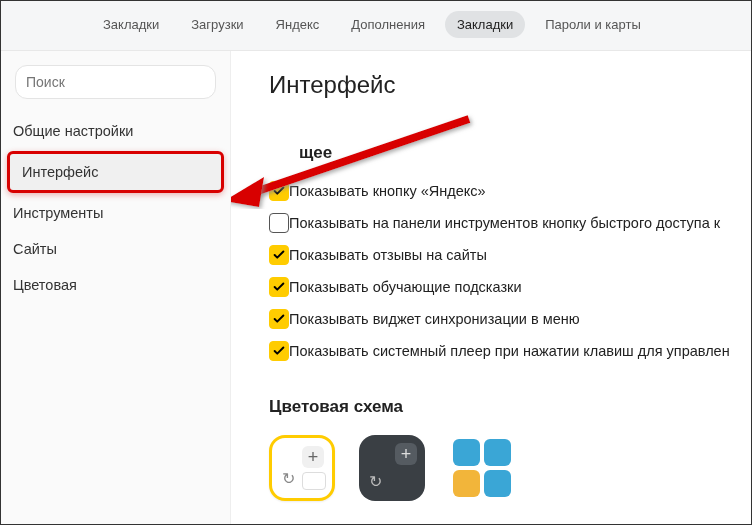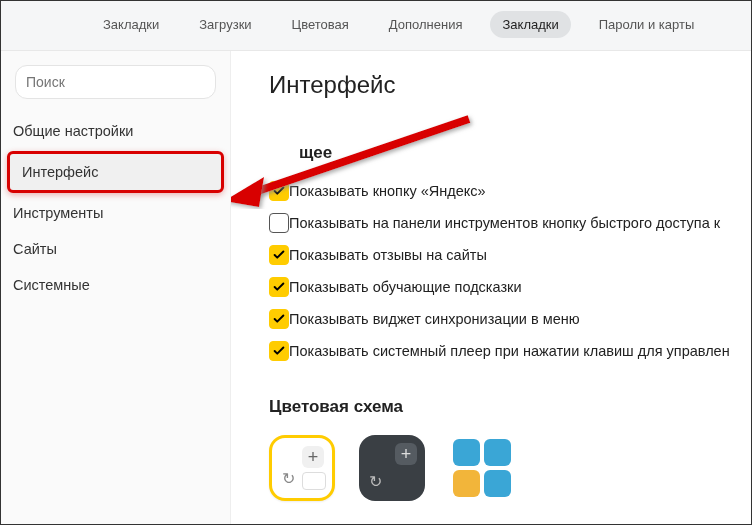--- a/index.html
+++ b/index.html
@@ -9,21 +9,21 @@
     color: #222;
     background: #fff;
     width: 752px;
     height: 525px;
     overflow: hidden;
     border: 1px solid #333;
   }
   .top-nav {
     display: flex;
     align-items: center;
-    gap: 16px;
+    gap: 8px;
     padding: 10px 16px 12px 90px;
     background: #f5f6f7;
     border-bottom: 1px solid #e8e8e8;
   }
   .top-nav-item {
     padding: 6px 12px;
     border-radius: 14px;
     color: #555;
     font-size: 13px;
     cursor: pointer;
@@ -154,36 +154,36 @@
     width: 260px; height: 100px;
     pointer-events: none;
   }
 </style>
 </head>
 <body>
 
 <div class="top-nav">
   <div class="top-nav-item">Закладки</div>
   <div class="top-nav-item">Загрузки</div>
-  <div class="top-nav-item">Цветовая</div>
+  <div class="top-nav-item">Яндекс</div>
   <div class="top-nav-item">Дополнения</div>
   <div class="top-nav-item active">Закладки</div>
   <div class="top-nav-item">Пароли и карты</div>
 </div>
 
 <div class="layout">
   <div class="sidebar">
     <div class="search-box">
       <input class="search-input" placeholder="Поиск" style="">
     </div>
     <div class="side-item">Общие настройки</div>
     <div class="side-item active">Интерфейс</div>
     <div class="side-item">Инструменты</div>
     <div class="side-item">Сайты</div>
-    <div class="side-item">Системные</div>
+    <div class="side-item">Цветовая</div>
   </div>
 
   <div class="content">
     <h1 class="page-title">Интерфейс</h1>
 
     <svg class="arrow-overlay" viewBox="0 0 260 100">
       <defs>
         <filter id="shd" x="-20%" y="-20%" width="140%" height="140%">
           <feDropShadow dx="2" dy="2" stdDeviation="2" flood-color="#888" flood-opacity="0.7"></feDropShadow>
         </filter>

